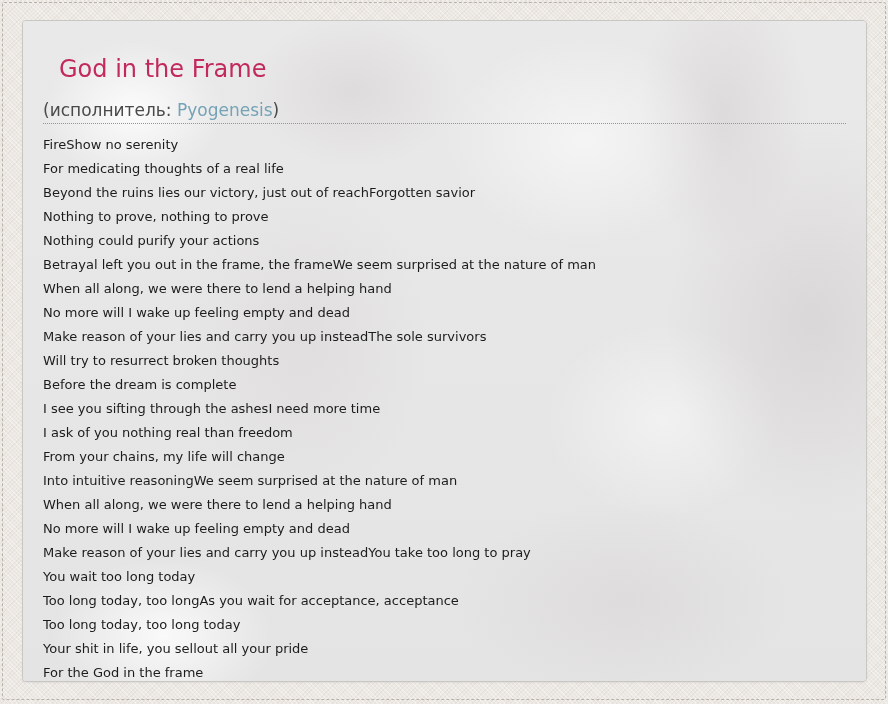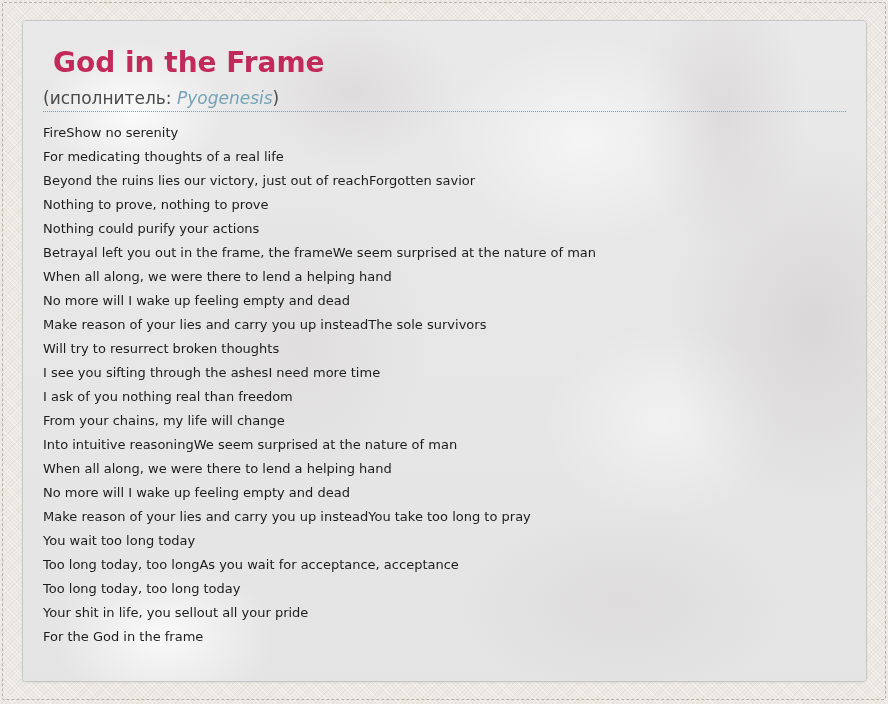--- a/index.html
+++ b/index.html
@@ -55,38 +55,37 @@
       radial-gradient(ellipse 240px 140px at 600px 580px, rgba(116,108,102,0.07), transparent 70%),
       linear-gradient(#eae9ea, #e5e4e5);
   }
 
   .content {
     position: relative;
     padding: 17px 20px 0 20px;
   }
 
   .page-title {
-    margin: 10px;
-    font-size: 28px;
+    margin: 16px;
+    font-size: 24px;
     line-height: 30px;
-    font-weight: 700;
+    font-weight: 400;
     color: var(--title-text, #c22a5c);
   }
 
   .artist-line {
     margin: 0;
     font-size: 17px;
     line-height: 21px;
     color: var(--subtitle-text, #4a4a4a);
   }
   .artist-line a {
     color: var(--artist-link, #74a3b5);
     text-decoration: none;
     cursor: pointer;
-    font-style: italic;
   }
 
   .separator {
     margin-top: 2px;
     border-top: 1px dotted var(--separator-dots, #8a98a2);
     height: 0;
   }
 
   .lyrics {
     margin-top: 9px;
@@ -119,20 +118,21 @@
       <div>FireShow no serenity</div>
       <div>For medicating thoughts of a real life</div>
       <div>Beyond the ruins lies our victory, just out of reachForgotten savior</div>
       <div>Nothing to prove, nothing to prove</div>
       <div>Nothing could purify your actions</div>
       <div>Betrayal left you out in the frame, the frameWe seem surprised at the nature of man</div>
       <div>When all along, we were there to lend a helping hand</div>
       <div>No more will I wake up feeling empty and dead</div>
       <div>Make reason of your lies and carry you up insteadThe sole survivors</div>
       <div>Will try to resurrect broken thoughts</div>
+      <div>Before the dream is complete</div>
       <div>I see you sifting through the ashesI need more time</div>
       <div>I ask of you nothing real than freedom</div>
       <div>From your chains, my life will change</div>
       <div>Into intuitive reasoningWe seem surprised at the nature of man</div>
       <div>When all along, we were there to lend a helping hand</div>
       <div>No more will I wake up feeling empty and dead</div>
       <div>Make reason of your lies and carry you up insteadYou take too long to pray</div>
       <div>You wait too long today</div>
       <div>Too long today, too longAs you wait for acceptance, acceptance</div>
       <div>Too long today, too long today</div>

